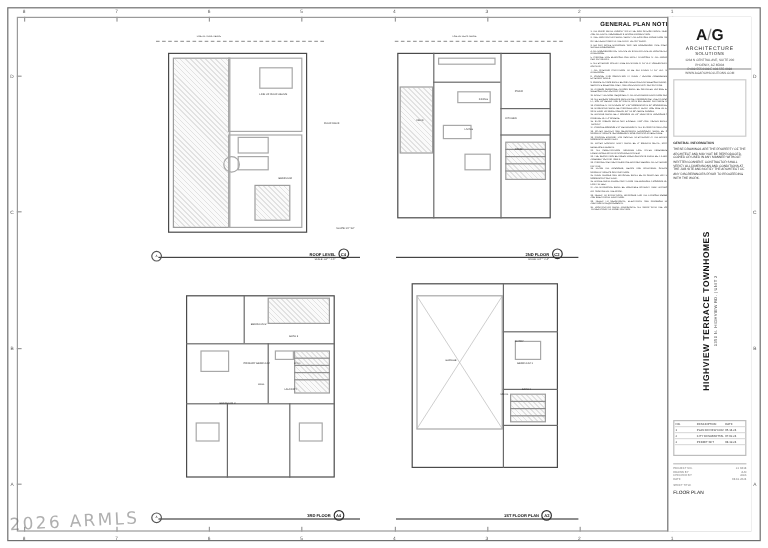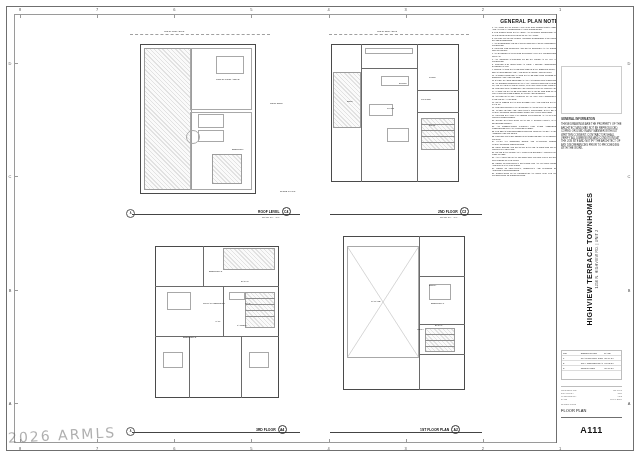--- a/index.html
+++ b/index.html
@@ -415,20 +415,31 @@
         <div>26. GRADE SHALL SLOPE AWAY FROM THE BUILDING A MINIMUM OF 6" WITHIN THE FIRST 10 FEET.</div>
         <div>27. ALL HARDWARE SHALL BE OPERABLE WITHOUT TIGHT GRASPING, PINCHING, OR TWISTING OF THE WRIST.</div>
         <div>28. REFER TO STRUCTURAL DRAWINGS FOR ALL FRAMING MEMBERS, HEADERS AND SHEAR WALL LOCATIONS.</div>
         <div>29. REFER TO MECHANICAL, ELECTRICAL AND PLUMBING DRAWINGS FOR ADDITIONAL REQUIREMENTS.</div>
         <div>30. CONTRACTOR SHALL COORDINATE ALL WORK WITH THE OWNER AND ALL TRADES PRIOR TO CONSTRUCTION.</div>
       </div>
   </div>
 
   <div class="titleblock">
 
+    <div class="tb-logo">
+      <div class="mark">
+        <span>A</span><span class="slash">/</span><span>G</span>
+      </div>
+      <div class="sub1">ARCHITECTURE</div>
+      <div class="sub2">SOLUTIONS</div>
+      <div class="addr" style="white-space:pre-line;">1234 N CENTRAL AVE, SUITE 200
+PHOENIX, AZ 85004
+P 602.555.0199  F 602.555.0198
+WWW.AGARCHSOLUTIONS.COM</div>
+    </div>
 
     <div class="tb-seal"></div>
 
     <div class="tb-notes">
       <b>GENERAL INFORMATION</b>
       <div style="margin-top:2px;">THESE DRAWINGS ARE THE PROPERTY OF THE ARCHITECT AND MAY NOT BE REPRODUCED, COPIED OR USED IN ANY MANNER WITHOUT WRITTEN CONSENT. CONTRACTOR SHALL VERIFY ALL DIMENSIONS AND CONDITIONS AT THE JOB SITE AND NOTIFY THE ARCHITECT OF ANY DISCREPANCIES PRIOR TO PROCEEDING WITH THE WORK.</div>
     </div>
 
     <div class="tb-project">
       <div class="vert">
@@ -476,19 +487,16 @@
         <span class="lbl">AGS</span>
       </div>
       <div style="display:flex; justify-content:space-between;">
         <span class="lbl">DATE</span>
         <span class="lbl">08.19.2024</span>
       </div>
       <div class="lbl" style="margin-top:2px;">SHEET TITLE</div>
       <div class="val">FLOOR PLAN</div>
     </div>
 
-    <div class="tb-sheetno">
-      <div class="val">A111</div>
-    </div>
   </div>
 
   <div class="watermark">2026 ARMLS</div>
 </div>
 
 </body></html>

